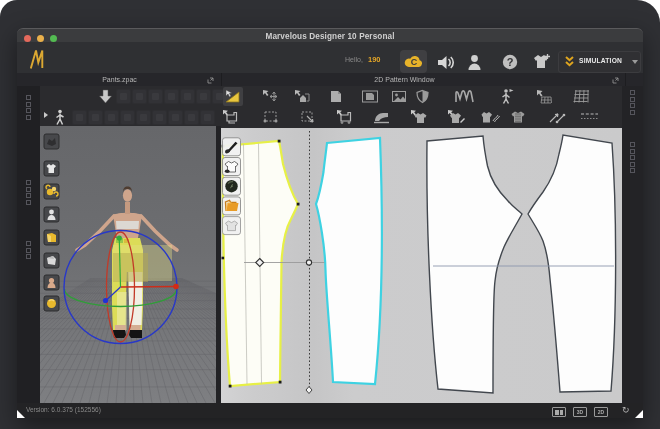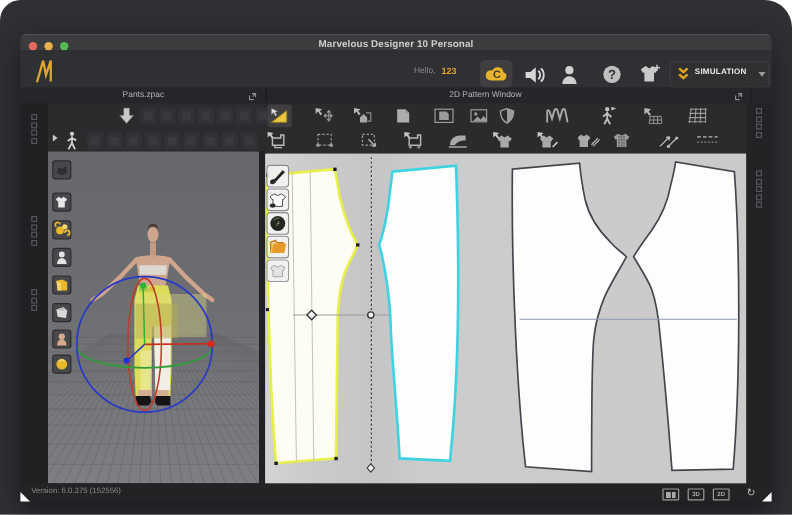--- a/index.html
+++ b/index.html
@@ -46,21 +46,21 @@
     <div class="tl" style="left:7px;background:#e4695c;"></div>
     <div class="tl" style="left:20px;background:#e9b04b;"></div>
     <div class="tl" style="left:33px;background:#53bb52;"></div>
     <div class="title">Marvelous Designer 10 Personal</div>
   </div>
   <div class="menurow" id="menurow">
     <svg style="position:absolute;left:13px;top:7px;" width="15" height="20" viewBox="0 0 15 20">
       <path d="M0.8,19.5 L6,1.5 L8.3,13.5 L12.3,1.5 L12.3,19" fill="none" stroke="#dca832" stroke-width="1.9"></path>
     </svg>
     <span style="position:absolute;left:328px;top:14px;font-size:7px;color:#8a8a8a;">Hello,</span>
-    <span style="position:absolute;left:351px;top:13px;font-size:7.5px;font-weight:bold;color:#e2a427;">123</span>
+    <span style="position:absolute;left:351px;top:13px;font-size:7.5px;font-weight:bold;color:#e2a427;">190</span>
     <div style="position:absolute;left:383px;top:8px;width:27px;height:23px;background:#3f3f42;border-radius:4px;"></div>
     <svg style="position:absolute;left:387px;top:11px;" width="20" height="17" viewBox="0 0 20 17">
       <path d="M5,14 a4.2,4.2 0 1 1 1.2-8.2 a5,5 0 0 1 9.4,1.4 a3.5,3.5 0 0 1-.6,6.8 Z" fill="#e8b32a"></path>
       <text x="10" y="12.2" font-size="9" font-weight="bold" fill="#3a3a3c" text-anchor="middle" font-family="Liberation Sans">C</text>
     </svg>
     <svg style="position:absolute;left:419px;top:12px;" width="18" height="17" viewBox="0 0 18 17">
       <path d="M2,6 L6,6 L10.5,2 L10.5,15 L6,11 L2,11 Z" fill="#d6d6d6"></path>
       <path d="M12.5,5 a4.5,4.5 0 0 1 0,7 M14.8,3 a7.5,7.5 0 0 1 0,11" stroke="#d6d6d6" stroke-width="1.6" fill="none"></path>
     </svg>
     <svg style="position:absolute;left:450px;top:12px;" width="15" height="17" viewBox="0 0 15 17">

